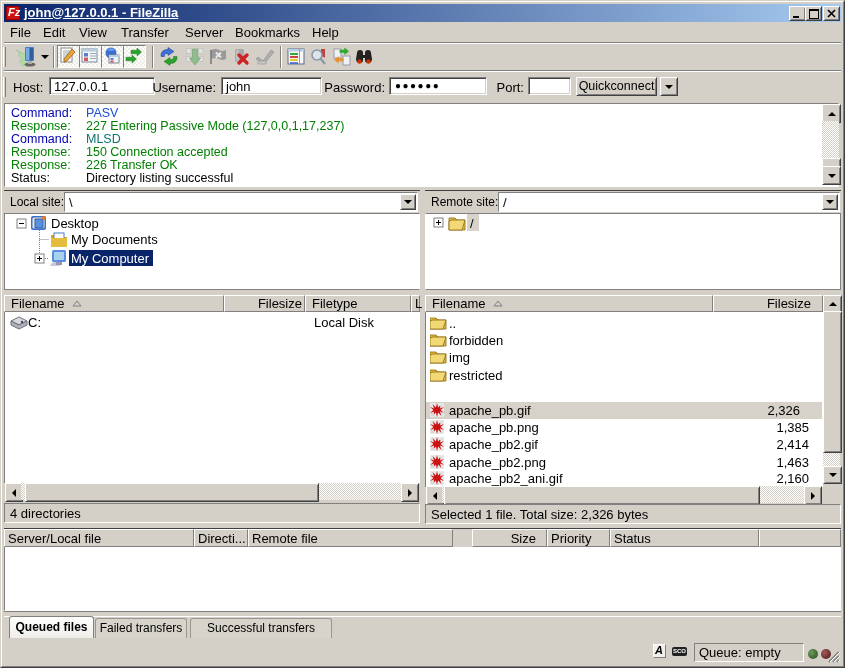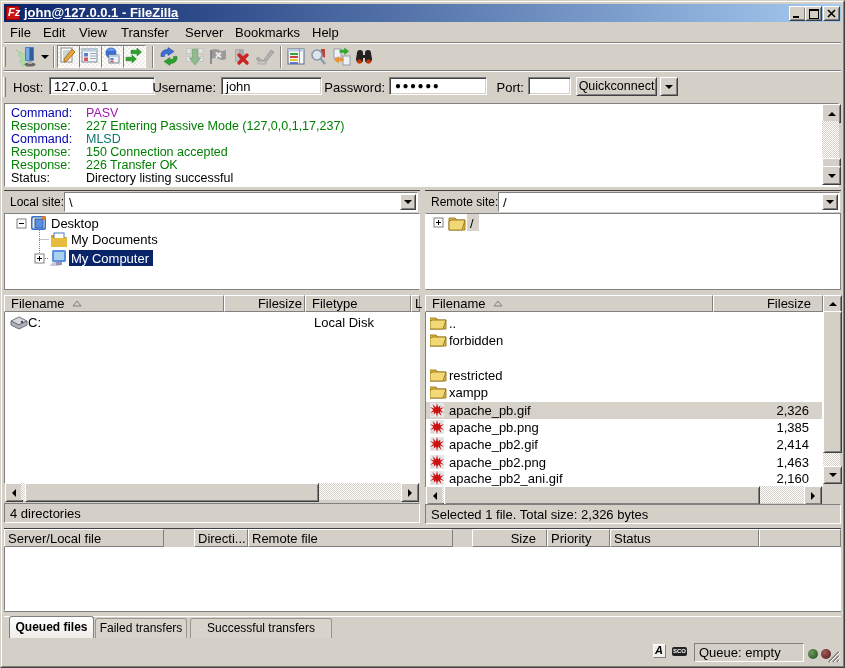--- a/index.html
+++ b/index.html
@@ -207,21 +207,21 @@
   <div class="abs raised btnface" style="left:576px;top:5px;width:81px;height:19px;box-sizing:border-box;text-align:center;line-height:16px;font-size:12.5px;">Quickconnect</div>
   <div class="abs raised btnface" style="left:660px;top:5px;width:18px;height:19px;box-sizing:border-box;">
       <div class="abs arrow-down" style="left:4px;top:7px;"></div>
     </div>
 </div>
 
 <div class="abs sunkthin white" style="left:4px;top:103px;width:835px;height:84px;box-sizing:border-box;"></div>
 <div class="abs white" style="left:6px;top:107px;width:816px;height:78px;overflow:hidden;line-height:13px;font-size:12.5px;">
   <div>
       <span style="color:#0000b0;position:absolute;left:5px;">Command:</span>
-      <span style="color:#a21caf;position:absolute;left:80px;">PASV</span>
+      <span style="color:#1d4ed8;position:absolute;left:80px;">PASV</span>
     </div>
   <div style="position:absolute;top:13px;">
       <span style="color:#007f00;position:absolute;left:5px;width:70px;">Response:</span>
       <span style="color:#007f00;position:absolute;left:80px;width:600px;">227 Entering Passive Mode (127,0,0,1,17,237)</span>
     </div>
   <div style="position:absolute;top:26px;">
       <span style="color:#0000b0;position:absolute;left:5px;width:70px;">Command:</span>
       <span style="color:#0f766e;position:absolute;left:80px;width:600px;">MLSD</span>
     </div>
   <div style="position:absolute;top:39px;">
@@ -388,43 +388,43 @@
       </svg>
       <span style="position:absolute;left:23px;">..</span>
     </div>
     <div class="row" style="left:0;top:19.9px;width:396px;">
       <svg width="17" height="14" viewBox="0 0 17 14" style="position:absolute;left:4px;top:1px;">
         <path d="M0 2 h6 l2 2 h8 v9 H0z" fill="#e6bc3e" stroke="#8a6a10" stroke-width="0.8"></path>
         <path d="M0 5 l3-1 h13 l-3 9 H0z" fill="#f2d976" stroke="#8a6a10" stroke-width="0.8"></path>
       </svg>
       <span style="position:absolute;left:23px;">forbidden</span>
     </div>
+    <div class="row" style="left:0;top:37.3px;width:396px;">
+      <svg width="17" height="14" viewBox="0 0 17 14" style="position:absolute;left:4px;top:1px;">
+        <path d="M0 2 h6 l2 2 h8 v9 H0z" fill="#e6bc3e" stroke="#8a6a10" stroke-width="0.8"></path>
+        <path d="M0 5 l3-1 h13 l-3 9 H0z" fill="#f2d976" stroke="#8a6a10" stroke-width="0.8"></path>
+      </svg>
+      <span style="position:absolute;left:23px;">img</span>
+    </div>
     <div class="row" style="left:0;top:54.699999999999996px;width:396px;">
       <svg width="17" height="14" viewBox="0 0 17 14" style="position:absolute;left:4px;top:1px;">
         <path d="M0 2 h6 l2 2 h8 v9 H0z" fill="#e6bc3e" stroke="#8a6a10" stroke-width="0.8"></path>
         <path d="M0 5 l3-1 h13 l-3 9 H0z" fill="#f2d976" stroke="#8a6a10" stroke-width="0.8"></path>
       </svg>
       <span style="position:absolute;left:23px;">restricted</span>
-    </div>
-    <div class="row" style="left:0;top:72.1px;width:396px;">
-      <svg width="17" height="14" viewBox="0 0 17 14" style="position:absolute;left:4px;top:1px;">
-        <path d="M0 2 h6 l2 2 h8 v9 H0z" fill="#e6bc3e" stroke="#8a6a10" stroke-width="0.8"></path>
-        <path d="M0 5 l3-1 h13 l-3 9 H0z" fill="#f2d976" stroke="#8a6a10" stroke-width="0.8"></path>
-      </svg>
-      <span style="position:absolute;left:23px;">xampp</span>
     </div>
     <div class="row" style="left:0;top:89.5px;width:396px;background:#d6d2ca;">
       <svg width="16" height="15" viewBox="0 0 16 15" style="position:absolute;left:4px;top:1px;">
         <rect x="0" y="0" width="14" height="14" fill="#e8e8e8"></rect>
         <path d="M7 0 L8.1 4.4 L11.5 1 L9.9 5.4 L14 4 L10.6 7 L14 10 L9.9 8.6 L11.5 13 L8.1 9.6 L7 14 L5.9 9.6 L2.5 13 L4.1 8.6 L0 10 L3.4 7 L0 4 L4.1 5.4 L2.5 1 L5.9 4.4 Z" fill="#cc1111"></path>
         <rect x="1" y="10" width="3" height="3" fill="#d8d8d8"></rect>
         <rect x="10" y="1" width="3" height="2.5" fill="#e0e0e0"></rect>
       </svg>
       <span style="position:absolute;left:23px;">apache_pb.gif</span>
-      <span style="position:absolute;right:13px;">2,326</span>
+      <span style="position:absolute;right:22px;">2,326</span>
     </div>
     <div class="row" style="left:0;top:106.89999999999999px;width:396px;">
       <svg width="16" height="15" viewBox="0 0 16 15" style="position:absolute;left:4px;top:1px;">
         <rect x="0" y="0" width="14" height="14" fill="#e8e8e8"></rect>
         <path d="M7 0 L8.1 4.4 L11.5 1 L9.9 5.4 L14 4 L10.6 7 L14 10 L9.9 8.6 L11.5 13 L8.1 9.6 L7 14 L5.9 9.6 L2.5 13 L4.1 8.6 L0 10 L3.4 7 L0 4 L4.1 5.4 L2.5 1 L5.9 4.4 Z" fill="#cc1111"></path>
         <rect x="1" y="10" width="3" height="3" fill="#d8d8d8"></rect>
         <rect x="10" y="1" width="3" height="2.5" fill="#e0e0e0"></rect>
       </svg>
       <span style="position:absolute;left:23px;">apache_pb.png</span>
       <span style="position:absolute;right:13px;">1,385</span>
@@ -482,21 +482,21 @@
       <div style="width:0;height:0;border-top:4px solid transparent;border-bottom:4px solid transparent;border-left:4px solid #000;"></div>
     </div>
 </div>
 
 <div class="abs sunkthin" style="left:425px;top:504px;width:416px;height:20px;background:#d4d0c8;box-sizing:border-box;">
   <span class="abs" style="left:5px;top:2px;">Selected 1 file. Total size: 2,326 bytes</span>
 </div>
 
 <div class="abs" style="left:4px;top:528px;width:837px;height:0;border-top:1px solid #404040;"></div>
 <div class="abs" style="left:4px;top:529px;width:837px;height:18px;background:#d4d0c8;">
-  <div class="hdr" style="left:0;width:160px;padding:6px 3px;">
+  <div class="hdr" style="left:0;width:190px;padding:6px 3px;">
       <span>Server/Local file</span>
     </div>
   <div class="hdr" style="left:190px;width:54px;padding:0 3px;">
       <span>Directi...</span>
     </div>
   <div class="hdr" style="left:244px;width:205px;padding:0 3px;">
       <span>Remote file</span>
     </div>
   <div class="hdr" style="left:468px;width:75px;justify-content:flex-end;padding-right:10px;">
       <span>Size</span>

